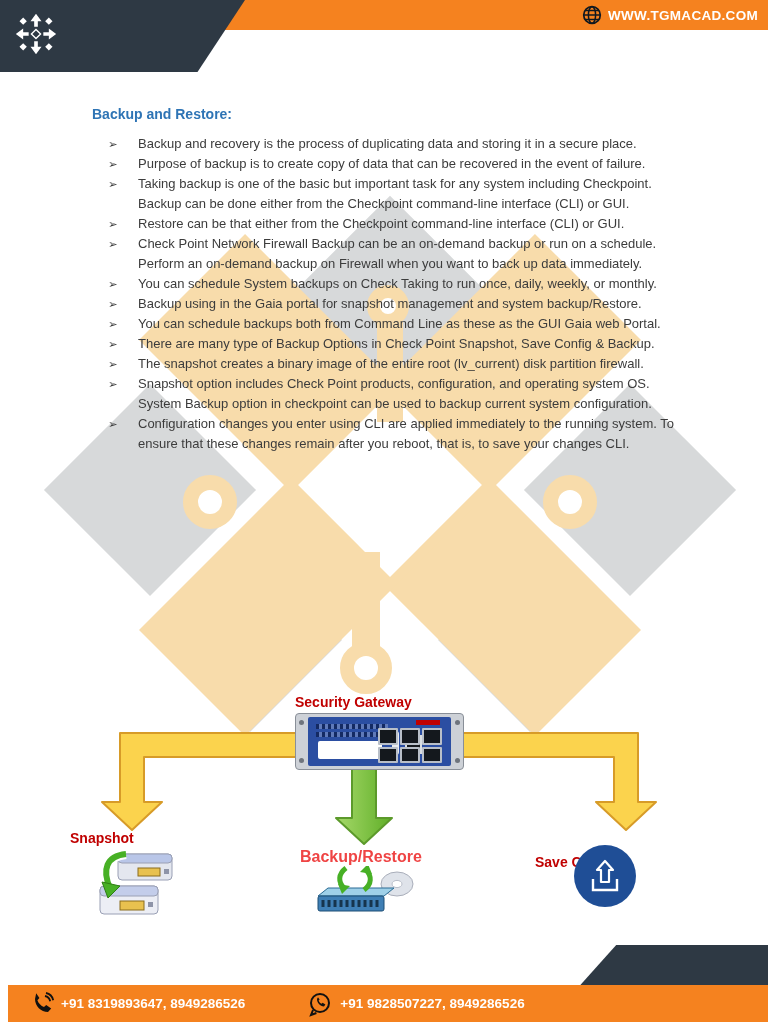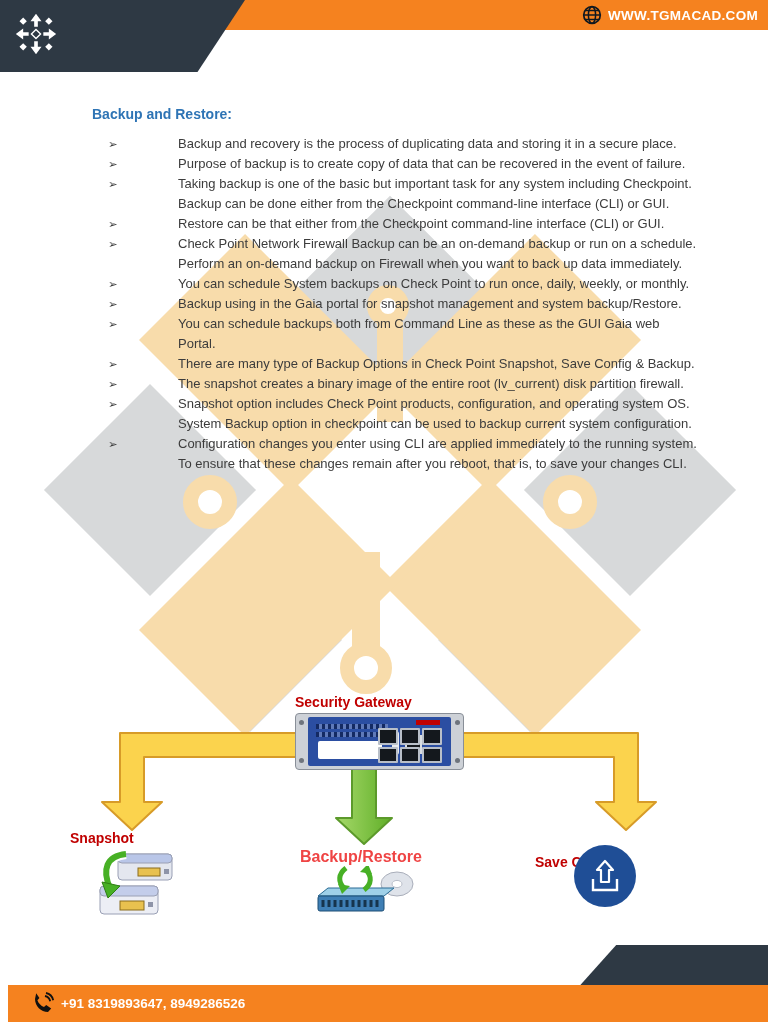--- a/index.html
+++ b/index.html
@@ -27,21 +27,21 @@
   .logo-sub{font-size:6.5px;color:#ccd3da;letter-spacing:4.2px;margin-top:3px;}
   .website{position:absolute;top:0;right:10px;height:30px;display:flex;align-items:center;gap:6px;
            color:#fff;font-weight:bold;font-size:13.5px;letter-spacing:.3px;}
 
   
   .layer{position:absolute;inset:0;z-index:1;}
   .title{position:absolute;left:92px;top:106px;font-size:14px;font-weight:bold;color:#2e74b5;}
   .bullets{position:absolute;left:108px;top:134px;width:592px;list-style:none;margin:0;padding:0;}
   .bullets li{display:flex;font-size:13px;line-height:20px;color:#3c3c3c;}
   .bullets .mk{width:30px;flex:none;font-size:11.5px;color:#3c3c3c;}
-  .bullets .bt{flex:1;max-width:556px;margin-left:40px;}
+  .bullets .bt{flex:1;max-width:556px;}
 
   
   .diagram-svg{position:absolute;left:0;top:690px;z-index:1;}
   .device{position:absolute;left:295px;top:713px;width:167px;height:55px;z-index:2;
           background:#cdd1d7;border:1px solid #898f98;border-radius:4px;}
   .dev-face{position:absolute;left:12px;right:12px;top:3px;bottom:3px;background:#2b4ea2;border-radius:2px;}
   .vent{position:absolute;left:8px;width:72px;height:5px;
         background:repeating-linear-gradient(90deg,#142a63 0 3px,rgba(255,255,255,.25) 3px 6px);}
   .v1{top:7px;} .v2{top:15px;}
   .dev-label{position:absolute;left:10px;bottom:7px;width:64px;height:18px;background:#fff;border-radius:2px;}
@@ -116,21 +116,21 @@
       <li>
           <span class="mk">➢</span>
           <span class="bt">Restore can be that either from the Checkpoint command-line interface (CLI) or GUI.</span>
         </li>
       <li>
           <span class="mk">➢</span>
           <span class="bt">Check Point Network Firewall Backup can be an on-demand backup or run on a schedule. Perform an on-demand backup on Firewall when you want to back up data immediately.</span>
         </li>
       <li>
           <span class="mk">➢</span>
-          <span class="bt">You can schedule System backups on Check Point to run once, daily, weekly, or monthly.</span>
+          <span class="bt">You can schedule System backups on Check Taking to run once, daily, weekly, or monthly.</span>
         </li>
       <li>
           <span class="mk">➢</span>
           <span class="bt">Backup using in the Gaia portal for snapshot management and system backup/Restore.</span>
         </li>
       <li>
           <span class="mk">➢</span>
           <span class="bt">You can schedule backups both from Command Line as these as the GUI Gaia web Portal.</span>
         </li>
       <li>
@@ -274,17 +274,25 @@
     <div class="ftr-orange">
       <div class="ftr-items">
         <div class="ftr-group">
           <svg width="24" height="24">
             <path d="M5 7 c0 7 6 13 13 13 l3.2-3.6 -5-3.4 -2.2 2 c-3-1.2-5.6-3.8-6.6-6.8 l2-2.2 -3.2-4.8 z" fill="#111111"></path>
             <path d="M15 4 c2.6.6 4.6 2.6 5.2 5.2" fill="none" stroke="#111111" stroke-width="1.8"></path>
             <path d="M16 1 c3.6.8 6.4 3.6 7.2 7.2" fill="none" stroke="#111111" stroke-width="1.8"></path>
           </svg>
           <span>+91 8319893647, 8949286526</span>
         </div>
+        <div class="ftr-group gap2">
+          <svg width="26" height="26">
+            <circle cx="13" cy="12" r="9" fill="none" stroke="#111111" stroke-width="2"></circle>
+            <path d="M6 19 l-2 5 5.4-2" fill="none" stroke="#111111" stroke-width="2"></path>
+            <path d="M10 8 c0 4 3 7 7 7.4 l1.4-2 -2.8-1.6 -1 1 c-1.4-.6-2.6-1.8-3-3.2 l1-1 -1.6-2.4 z" fill="#111111"></path>
+          </svg>
+          <span>+91 9828507227, 8949286526</span>
+        </div>
       </div>
     </div>
   </div>
 
 </div>
 
 </body></html>

